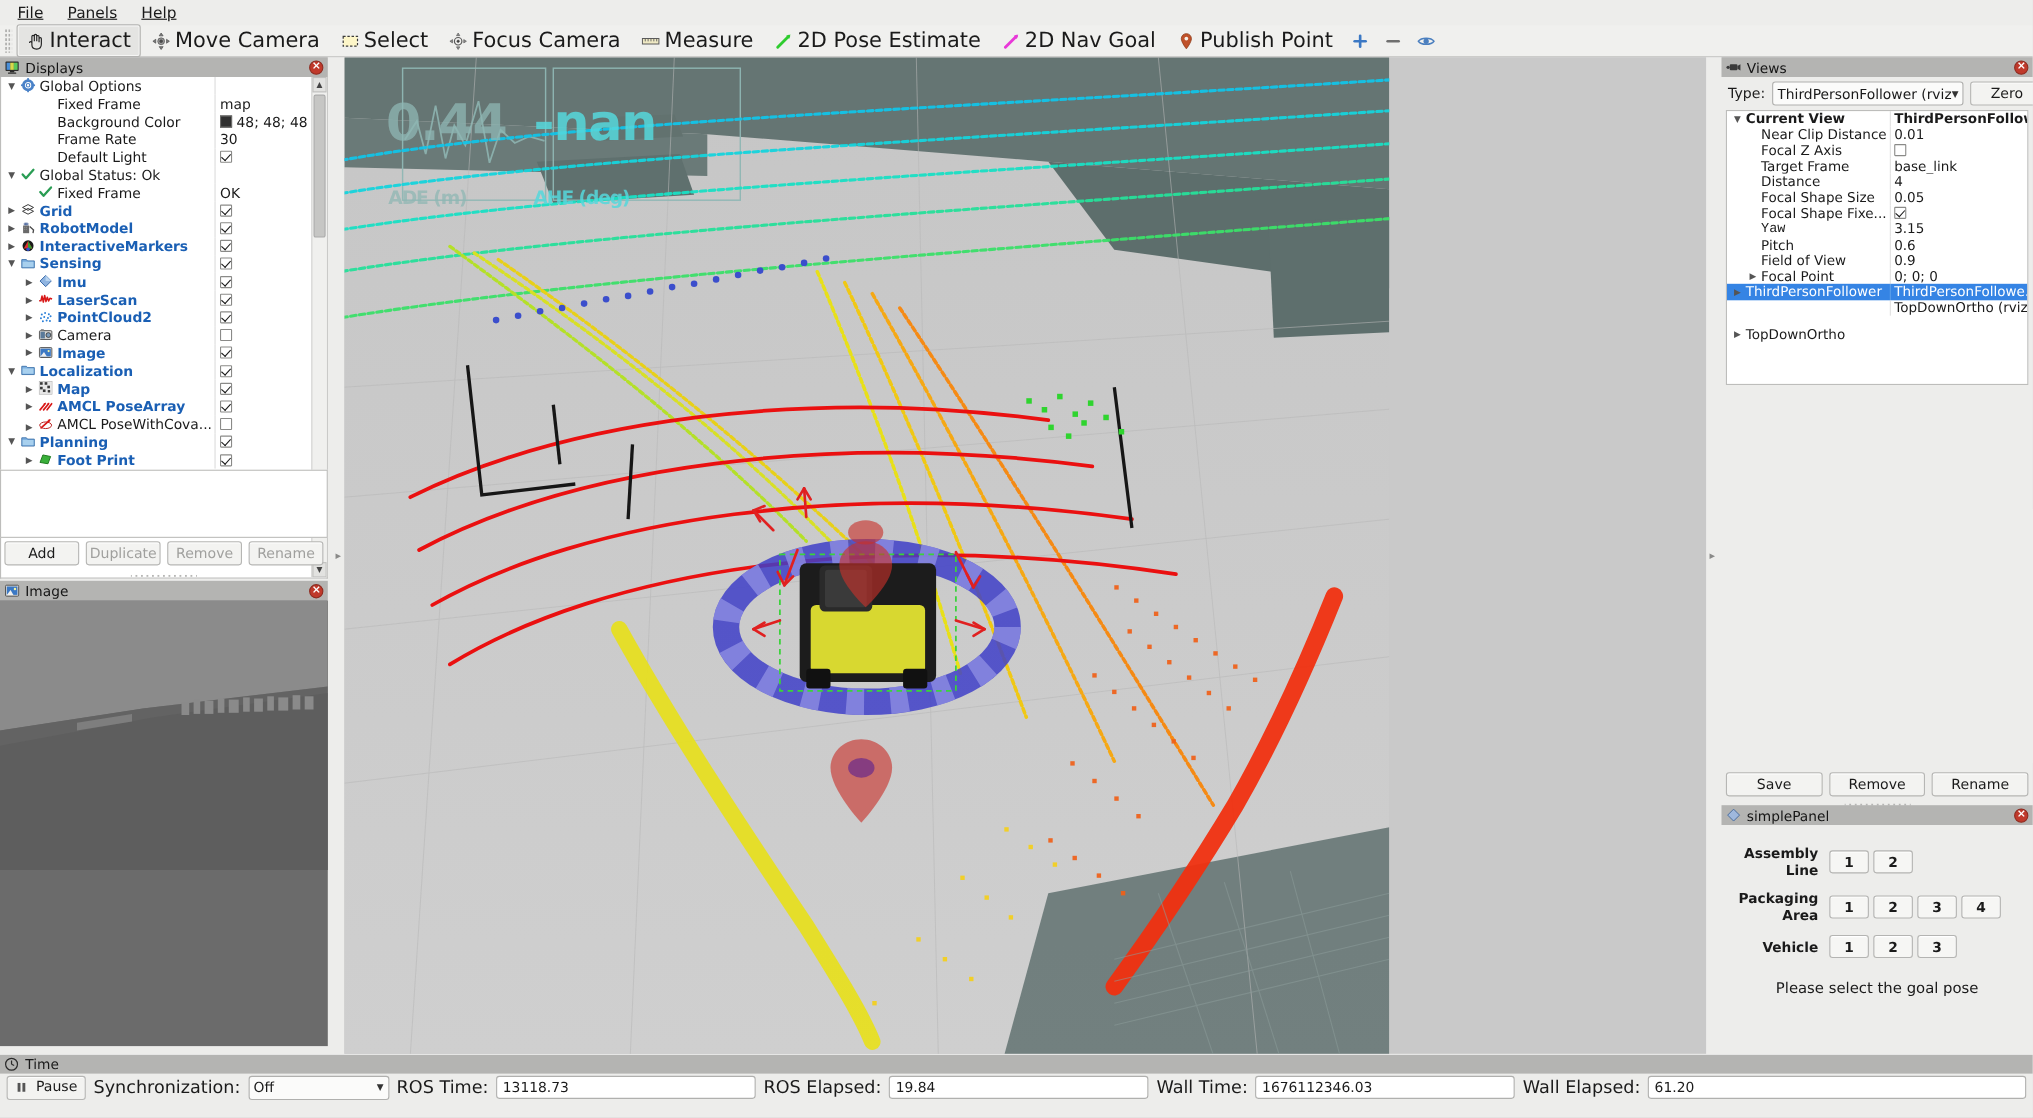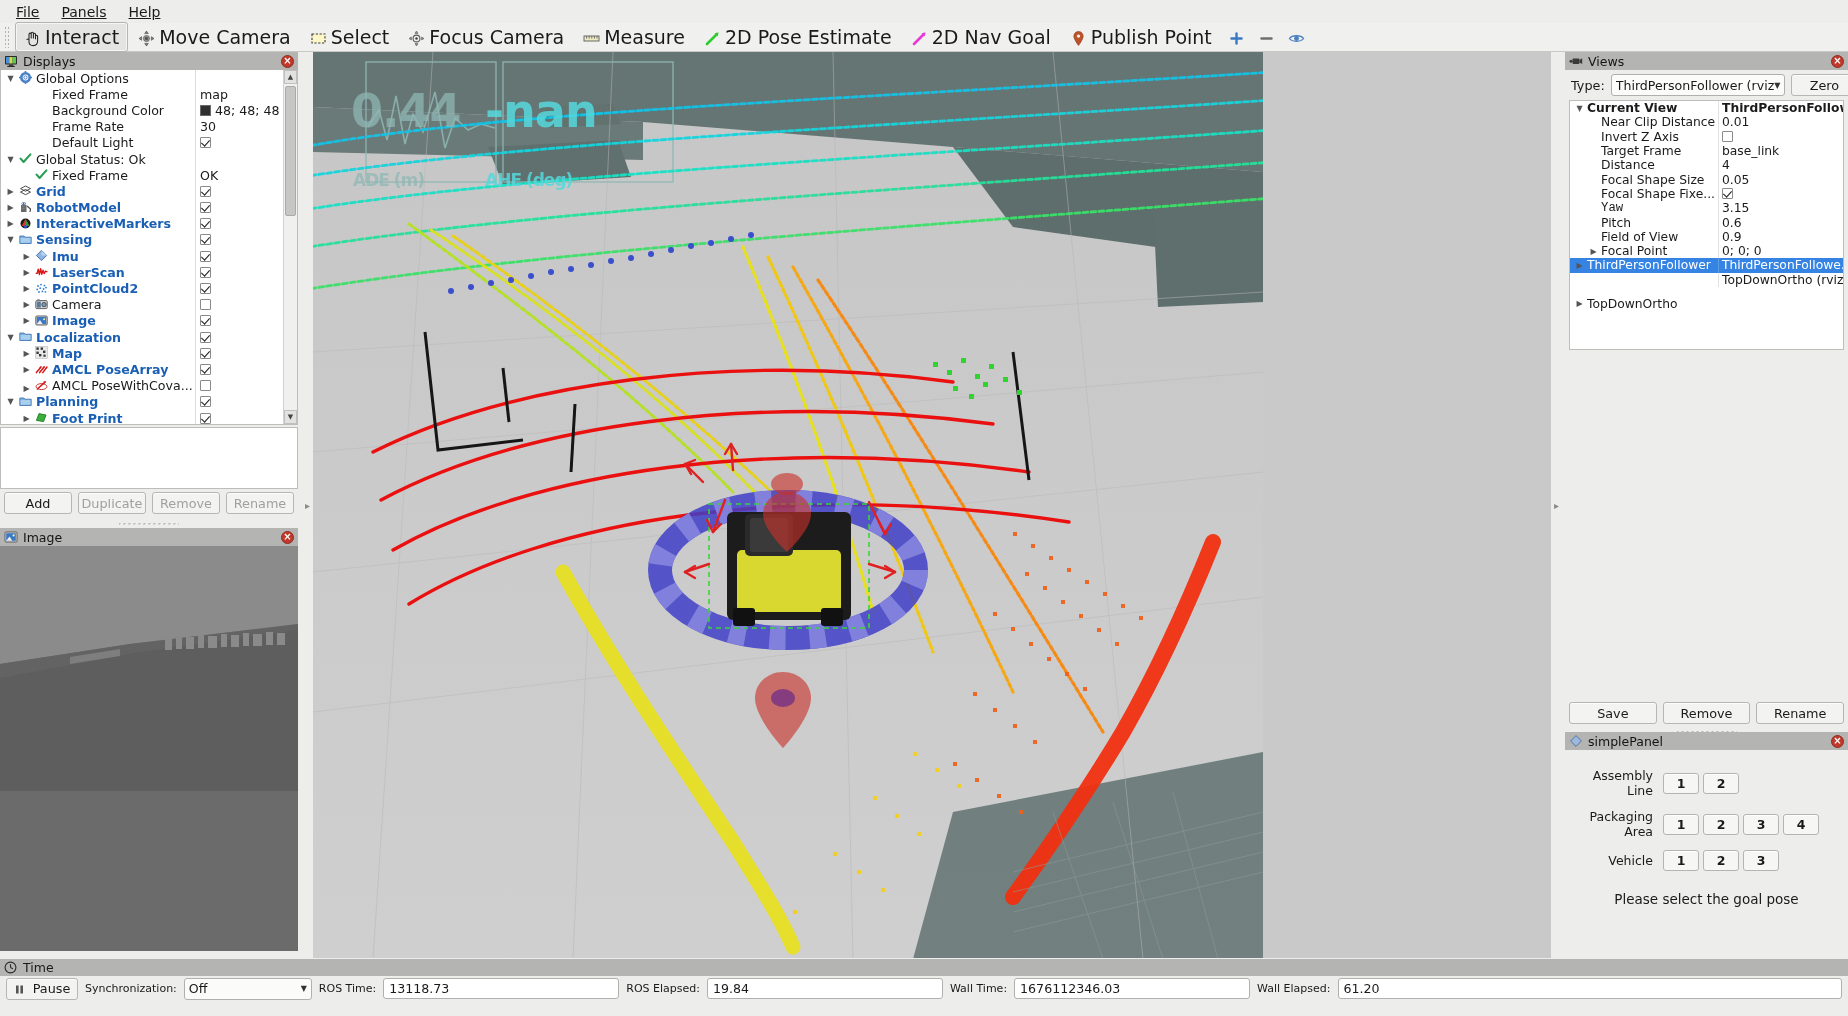--- a/index.html
+++ b/index.html
@@ -34,21 +34,21 @@
 
   
   #leftdock { position:absolute; left:0; top:0; width:298px; bottom:0; background:#ededeb; }
   .panel-title { height:18px; background:#b4b4b2; display:flex; align-items:center;
                  padding:0 4px; font-size:12.5px; gap:5px; color:#141414; }
   .panel-title .closebtn { margin-left:auto; width:13px; height:13px; border-radius:50%;
                            background:#c0392b; display:flex; align-items:center; justify-content:center;
                            color:#fff; font-size:9px; line-height:1; border:1px solid #8e2b20; cursor:pointer;}
   .panel-title .closebtn::after{ content:"\00d7"; font-weight:bold; font-size:10px;}
 
-  #displays-tree { position:absolute; left:0; top:18px; width:298px; height:355px;
+  #displays-tree { position:absolute; left:0; top:18px; width:298px; height:456px;
                    background:#fff; border:1px solid #bdbdbb; border-top:none; overflow:hidden; }
   .tree-rows { position:absolute; left:0; top:0; right:14px; bottom:0; }
   .trow { display:flex; align-items:center; height:16.2px; font-size:12.6px; position:relative; }
   .trow .tname { display:flex; align-items:center; gap:3px; flex:0 0 194px; overflow:hidden;
                  white-space:nowrap; padding-left:2px; }
   .trow .tval { flex:1; padding-left:4px; display:flex; align-items:center; gap:4px;
                 border-left:1px solid #dcdcdc; height:100%; }
   .arrow { width:11px; flex:0 0 11px; text-align:center; color:#555; font-size:8px; }
   .arrow.open::before { content:"\25BC"; }
   .arrow.closed::before { content:"\25B6"; }
@@ -110,34 +110,34 @@
   .vrow.selected { background:#3584e4; color:#fff; }
   .vrow.selected .vval { border-left-color:#5a9ee8; }
   .vbold { font-weight:bold; }
   #views-btnrow { position:absolute; left:4px; right:4px; top:650px; height:24px; display:flex; gap:6px; }
 
   #simple-panel { position:absolute; left:0; right:0; top:680px; bottom:0; }
   .sp-body { position:absolute; left:0; top:18px; right:0; bottom:0; background:#ededeb;
              padding-top:18px; }
   .sp-row { display:flex; align-items:center; margin-bottom:11px; }
   .sp-label { width:98px; text-align:right; padding-right:10px; font-size:12.5px;
-              font-family:"DejaVu Sans","Liberation Sans",sans-serif; font-weight:400; }
+              font-family:"DejaVu Sans","Liberation Sans",sans-serif; font-weight:700; }
   .sp-btn { width:36px; height:21px; margin-right:4px; background:#f6f6f4; border:1px solid #b4b4b2;
             border-radius:3px; display:flex; align-items:center; justify-content:center;
             font-size:12.5px; font-weight:bold; box-shadow:inset 0 1px 0 #fff; cursor:default; }
   .sp-status { text-align:center; font-size:13.5px; margin-top:20px; }
 
   
   #timepanel { position:absolute; left:0; right:0; bottom:0; height:57px; background:#ededeb; }
   #time-title { height:17px; background:#b4b4b2; display:flex; align-items:center; padding:0 4px;
                 font-size:12.5px; gap:5px; }
   #time-row { height:23px; display:flex; align-items:center; gap:7px; padding:2px 6px 0 6px; }
   .tfield { background:#fff; border:1px solid #b0b0ae; border-radius:3px; height:21px;
             display:flex; align-items:center; padding:0 5px; font-size:12.6px; }
-  .tlabel { font-size:11px; white-space:nowrap; }
+  .tlabel { font-size:16px; white-space:nowrap; }
   #status-row { height:17px; display:flex; align-items:center; gap:8px; padding:0 6px; font-size:12.6px; }
   .sbtn { height:17px; padding:0 6px; background:#f3f3f1; border:1px solid #b6b6b4; border-radius:2px;
           display:flex; align-items:center; font-size:12.6px; }
   #fps { margin-left:auto; font-size:12.6px; padding-right:6px; }
 
   
   .ade-text { position:absolute; color:#8fb7b4; font-weight:bold; letter-spacing:-1px;
               font-family:"DejaVu Sans","Liberation Sans",sans-serif; }
 </style>
 </head>
@@ -915,21 +915,21 @@
               <span class="arrow none"></span>
               <span>Near Clip Distance</span>
             </div>
             <div class="vval">
               <span>0.01</span>
             </div>
           </div>
           <div class="vrow">
             <div class="vname" style="padding-left: 18px;">
               <span class="arrow none"></span>
-              <span>Invert Z Axis</span>
+              <span>Focal Z Axis</span>
             </div>
             <div class="vval">
               <span class="chk"></span>
             </div>
           </div>
           <div class="vrow">
             <div class="vname" style="padding-left: 18px;">
               <span class="arrow none"></span>
               <span>Target Frame</span>
             </div>

